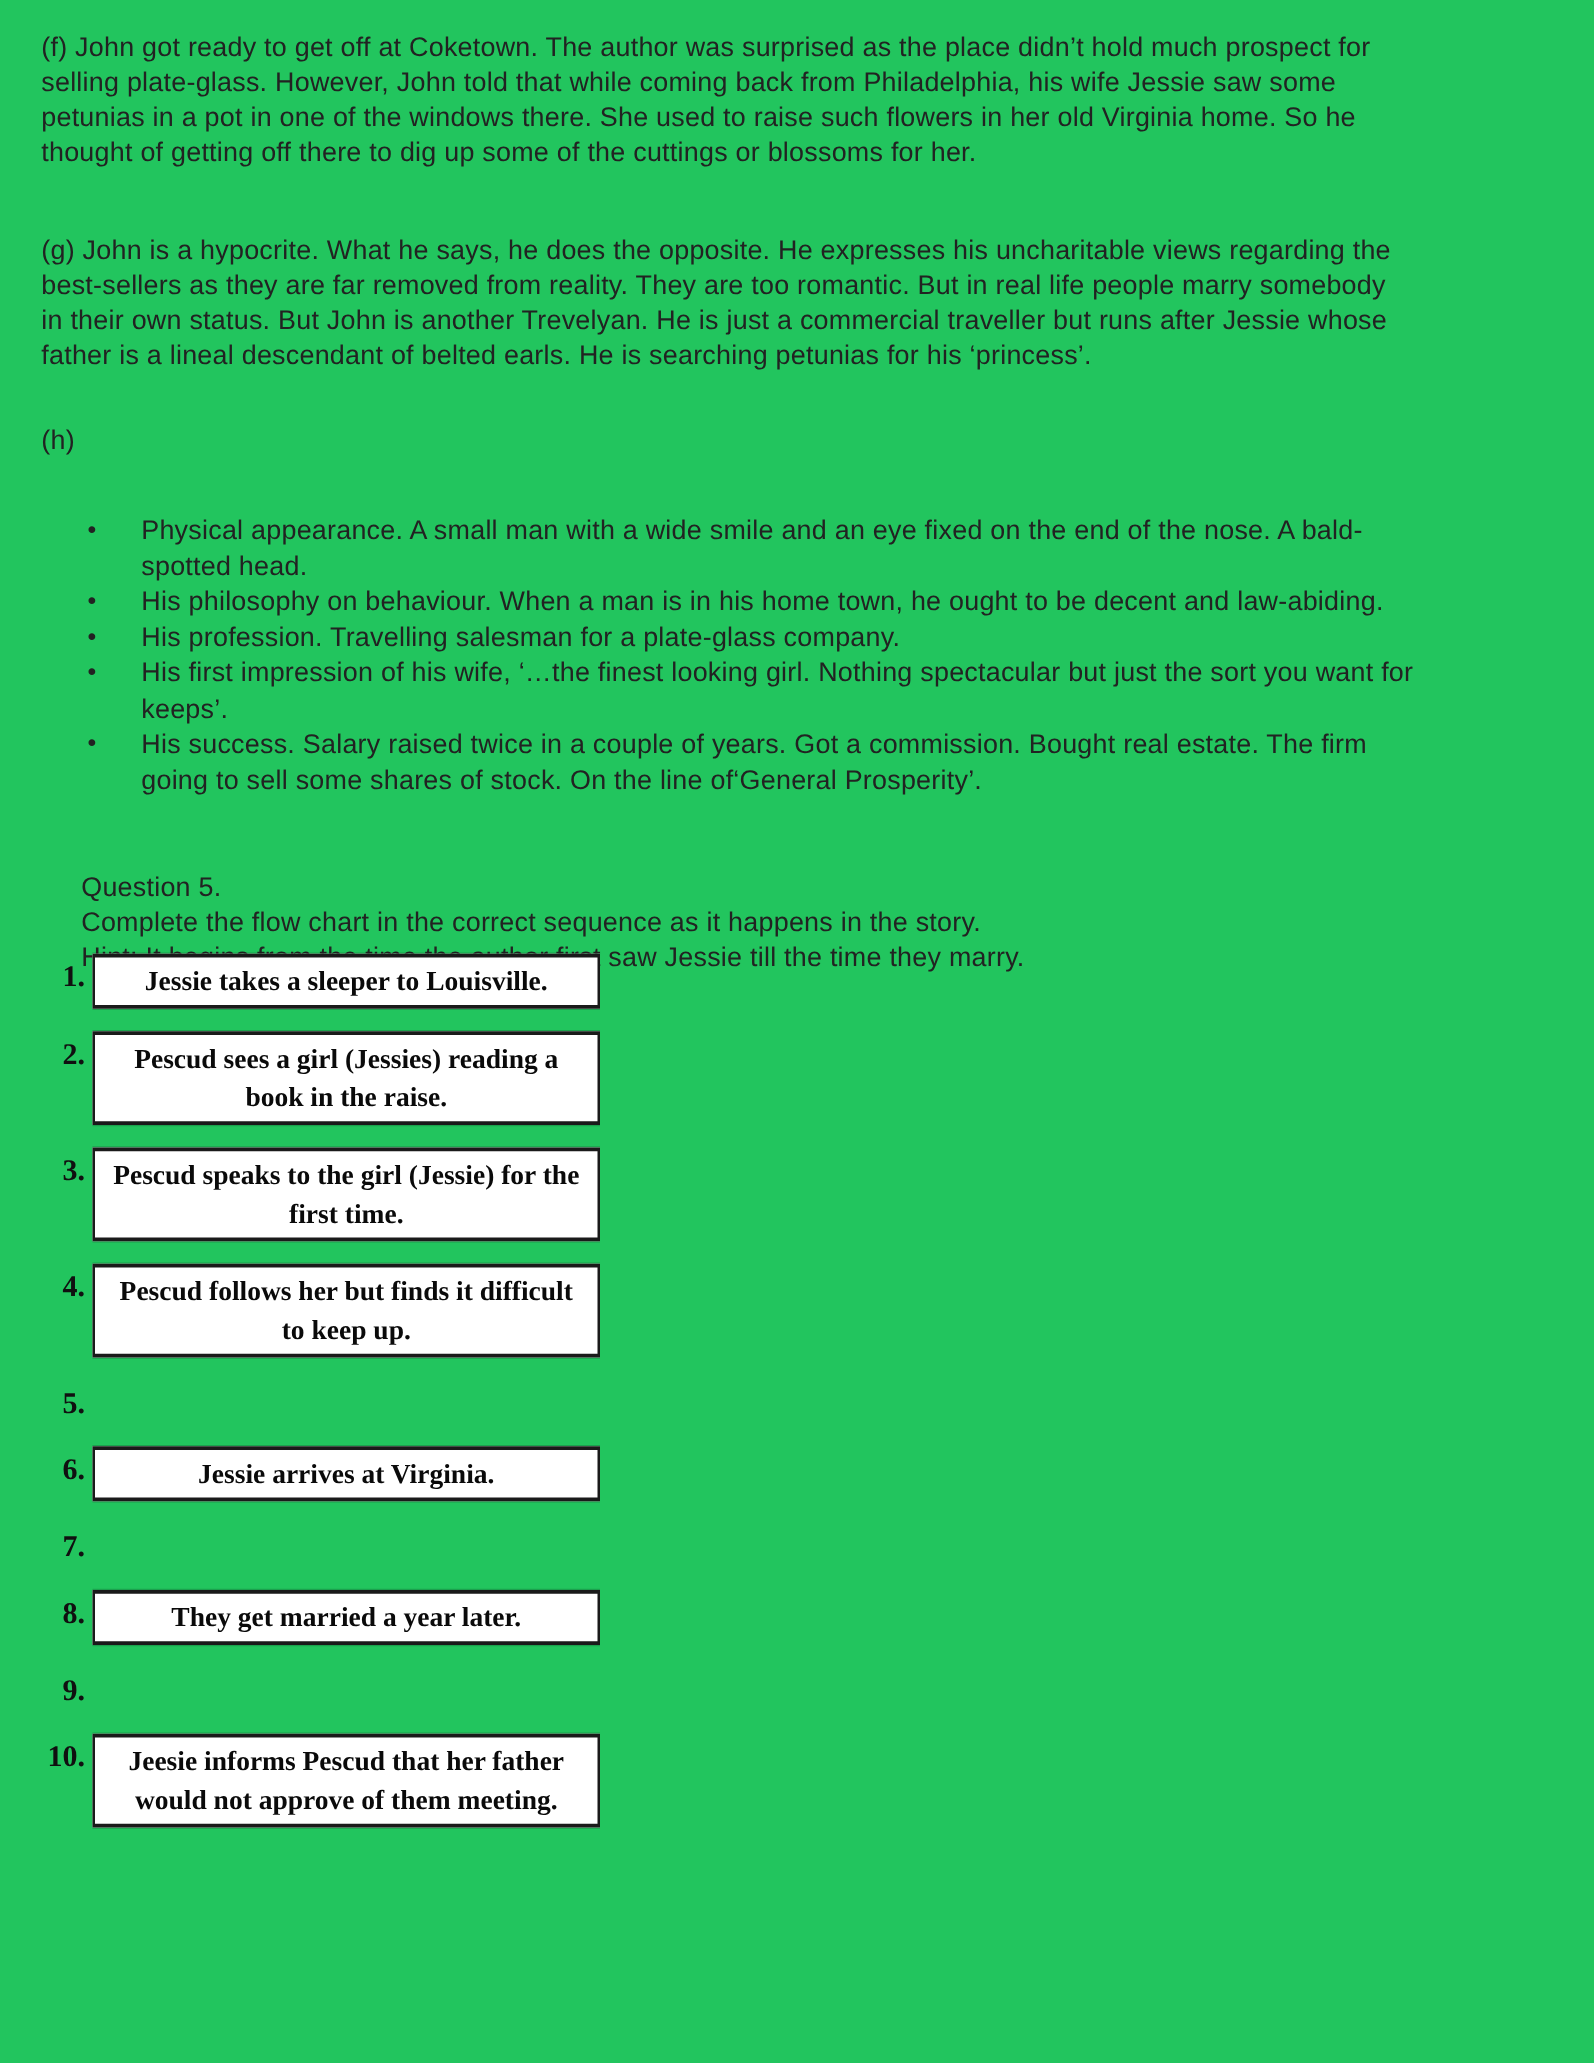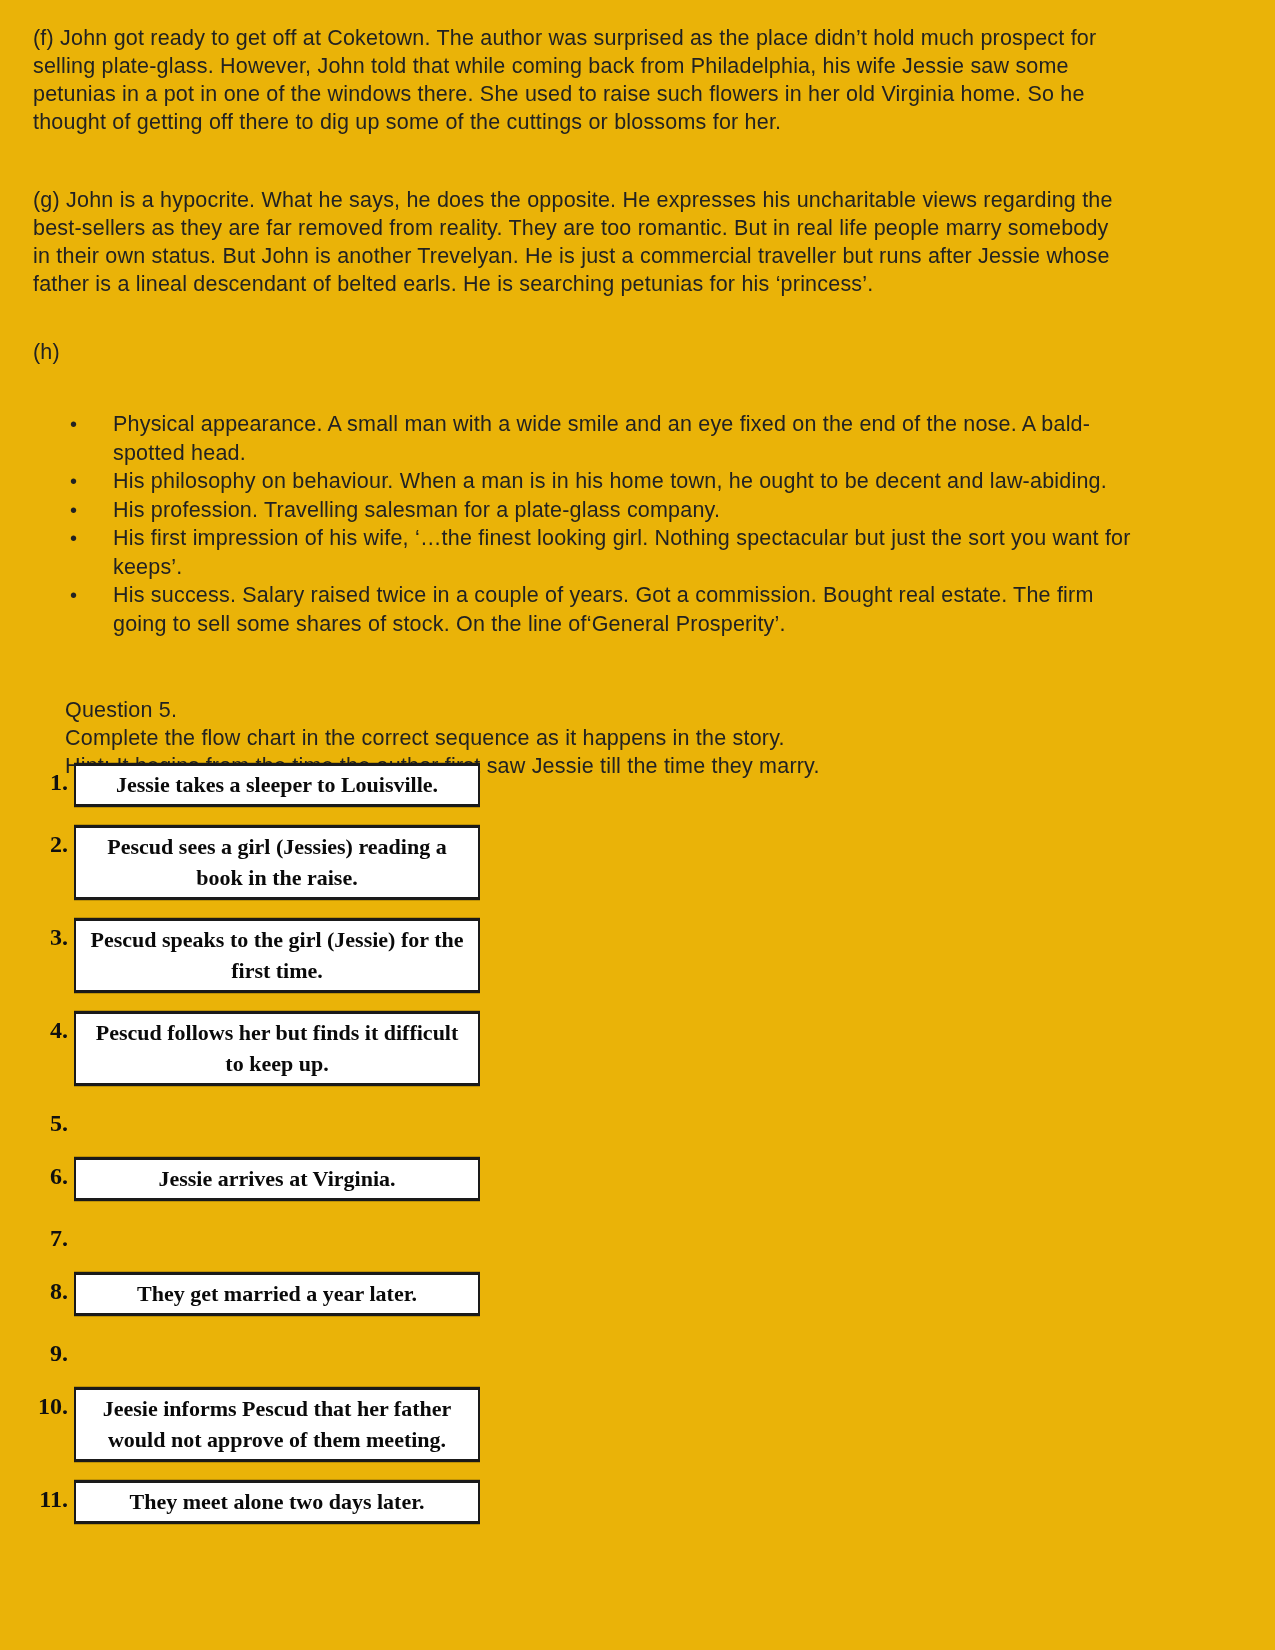--- a/index.html
+++ b/index.html
@@ -5,21 +5,21 @@
 <style>
   html, body {
     margin: 0;
     padding: 0;
     background: #ffffff;
   }
   .page {
     position: relative;
     width: 1275px;
     height: 1650px;
-    background: #eab308;
+    background: #22c55e;
     overflow: hidden;
     font-family: "Liberation Sans", sans-serif;
     color: #222222;
   }
   .body-text {
     position: absolute;
     left: 33px;
     width: 1195px;
     margin: 0;
     font-size: 21.5px;
@@ -176,19 +176,15 @@
     <div class="fc-row">
       <div class="fc-num">9.</div>
     </div>
 
     <div class="fc-row">
       <div class="fc-num">10.</div>
       <div class="fc-box">Jeesie informs Pescud that her father
 would not approve of them meeting.</div>
     </div>
 
-    <div class="fc-row">
-      <div class="fc-num">11.</div>
-      <div class="fc-box">They meet alone two days later.</div>
-    </div>
   </div>
 
 </div>
 
 </body></html>

